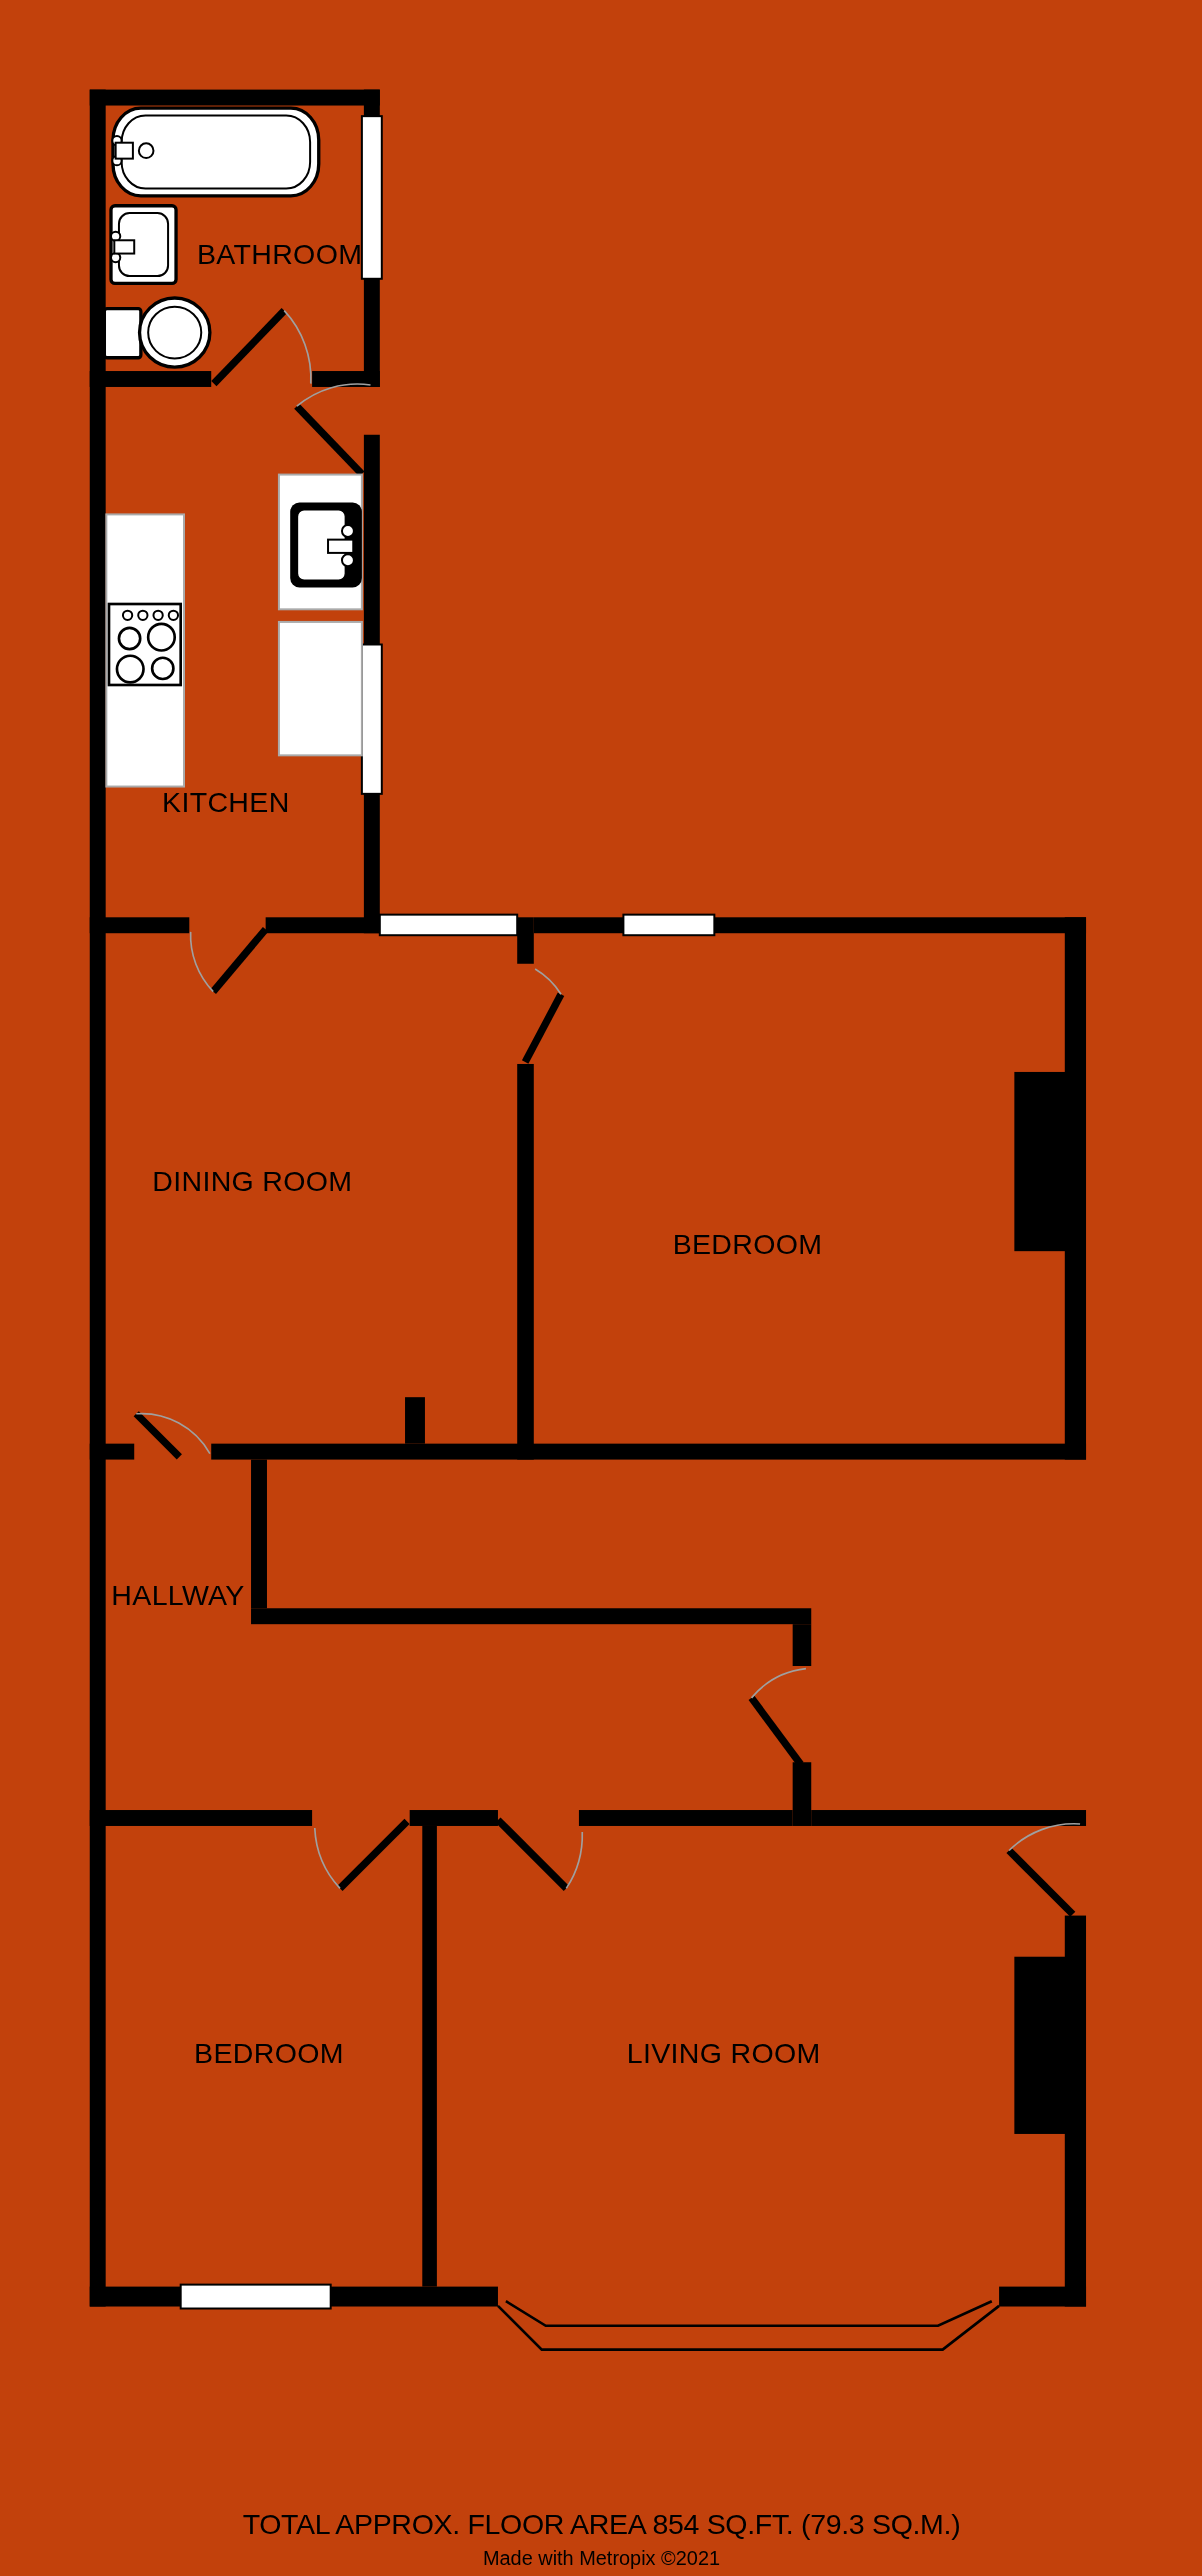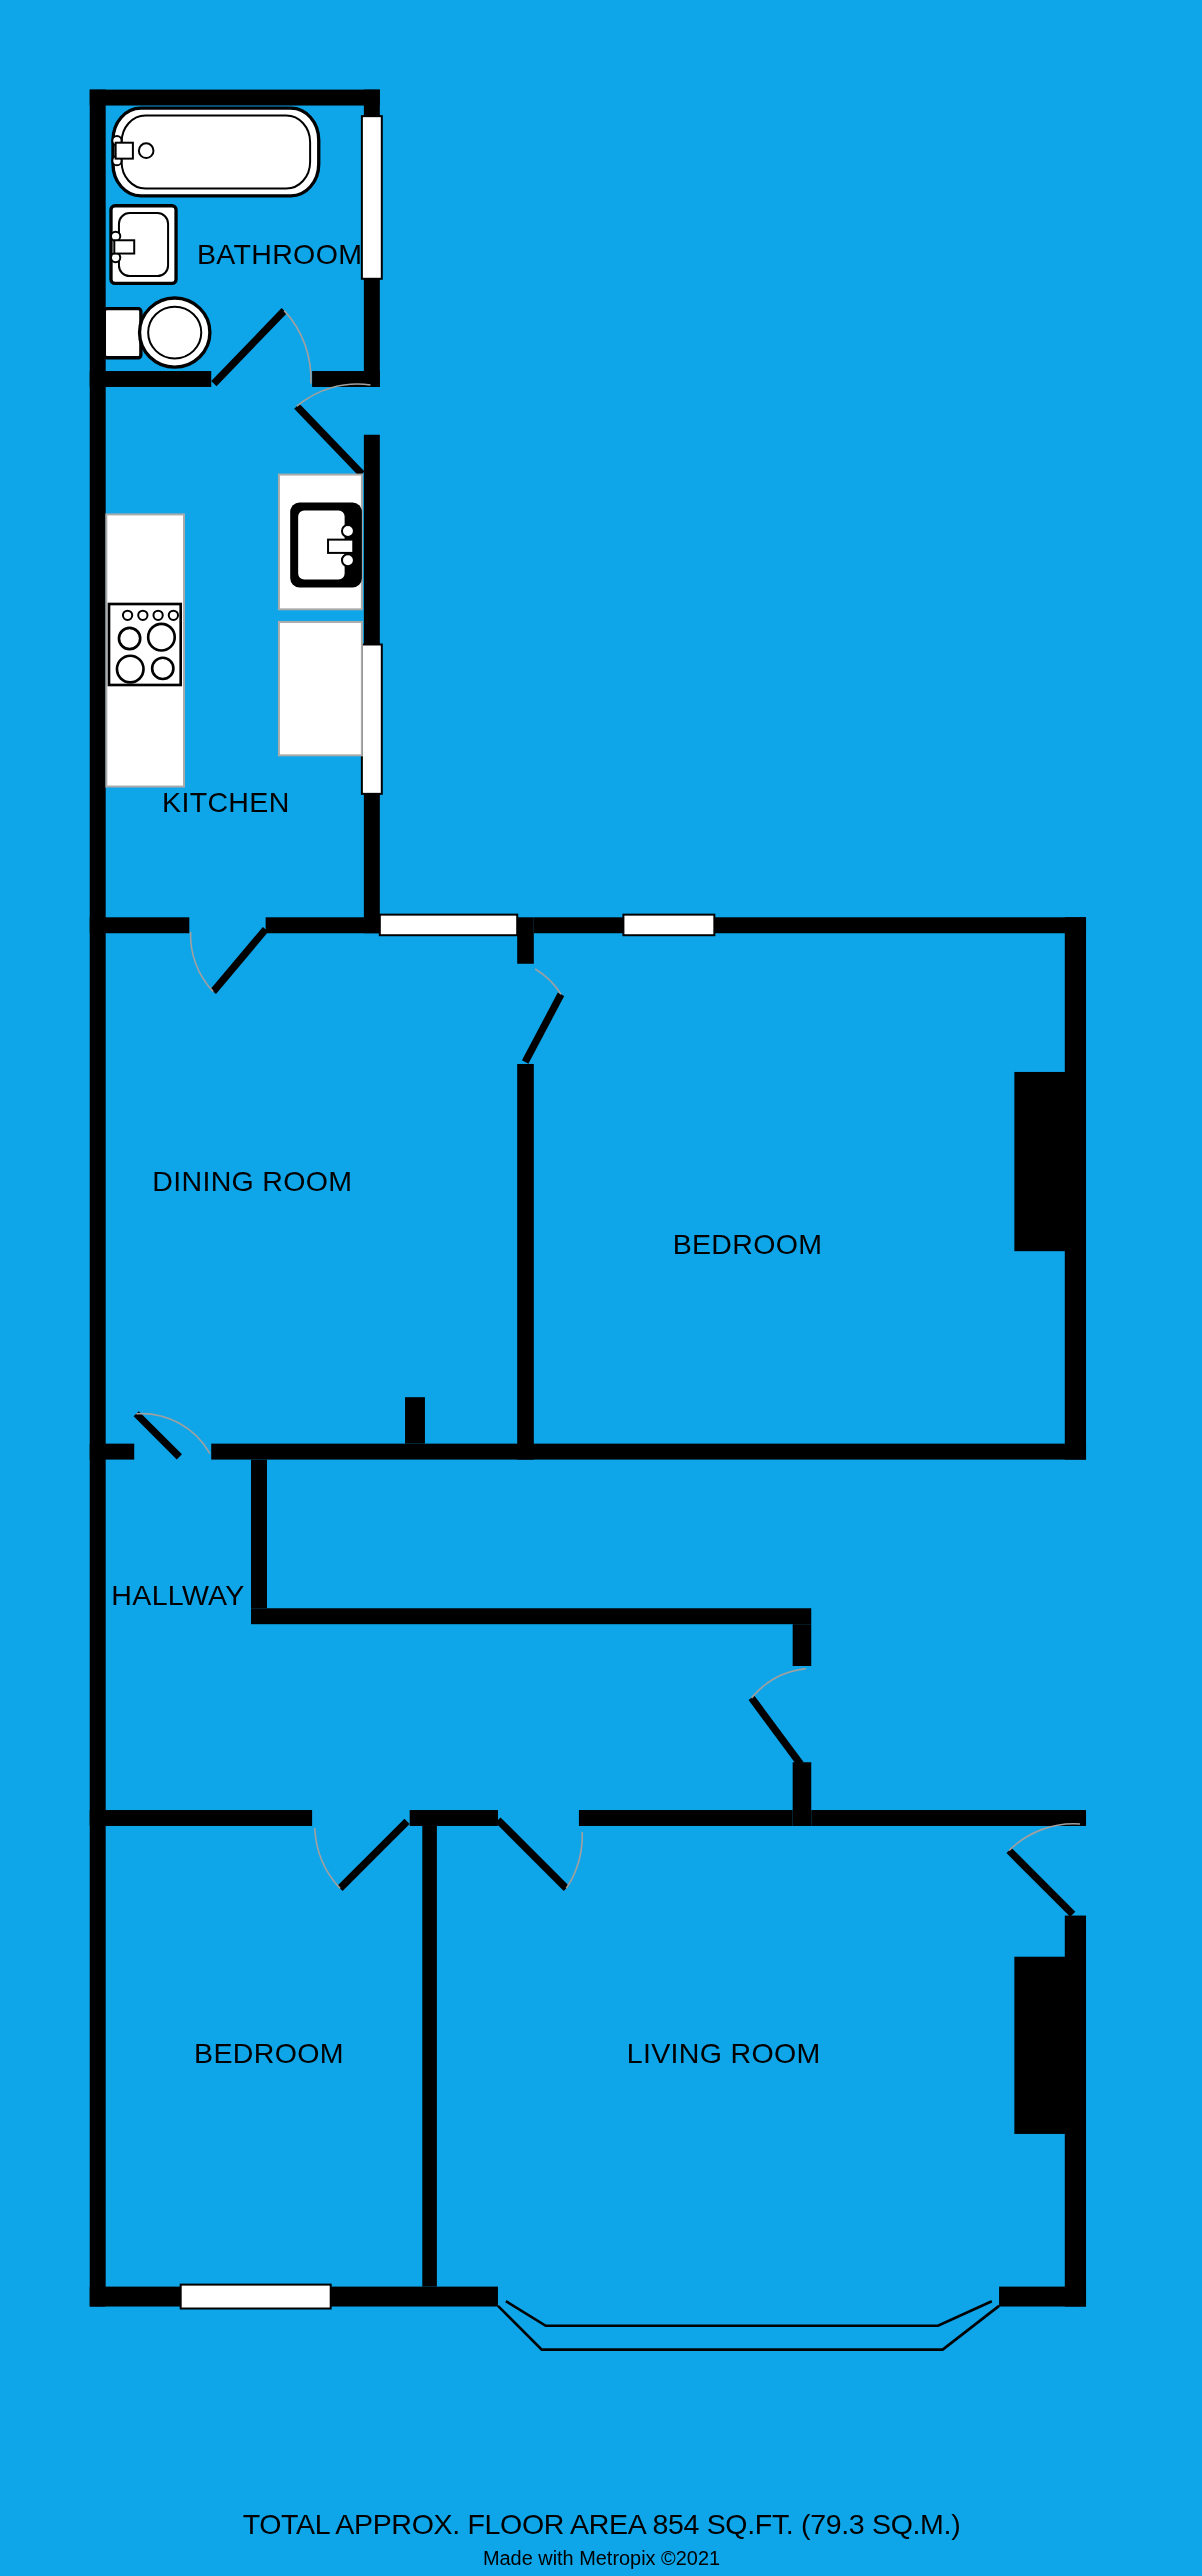--- a/index.html
+++ b/index.html
@@ -1,17 +1,17 @@
 <!DOCTYPE html>
 <html style="font-size:10.6px"><head>
 <meta charset="utf-8">
 <style>
   html,body{margin:0;padding:0;background:#ffffff;}
   body{font-family:"Liberation Sans", sans-serif;}
-  .plan{position:relative;width:1203px;height:2576px;background:#0ea5e9;overflow:hidden;}
+  .plan{position:relative;width:1203px;height:2576px;background:#c2410c;overflow:hidden;}
   svg{display:block;}
   .wall{fill:#000000;stroke:none;}
   .window{fill:#ffffff;stroke:#000000;stroke-width:3;}
   .leaf{stroke:#000000;stroke-width:11;fill:none;stroke-linecap:butt;}
   .arc{stroke:#a0a0a0;stroke-width:2.5;fill:none;}
   .fixture{fill:#ffffff;stroke:#000000;}
   .counter{fill:#ffffff;stroke:#aaaaaa;stroke-width:3;}
   .glaze{fill:none;stroke:#000000;stroke-width:4;}
   .room-label{font-size:43px;fill:#000000;text-anchor:middle;letter-spacing:0.5px;}
   .footer-main{font-size:43px;fill:#000000;text-anchor:middle;letter-spacing:-0.5px;}

